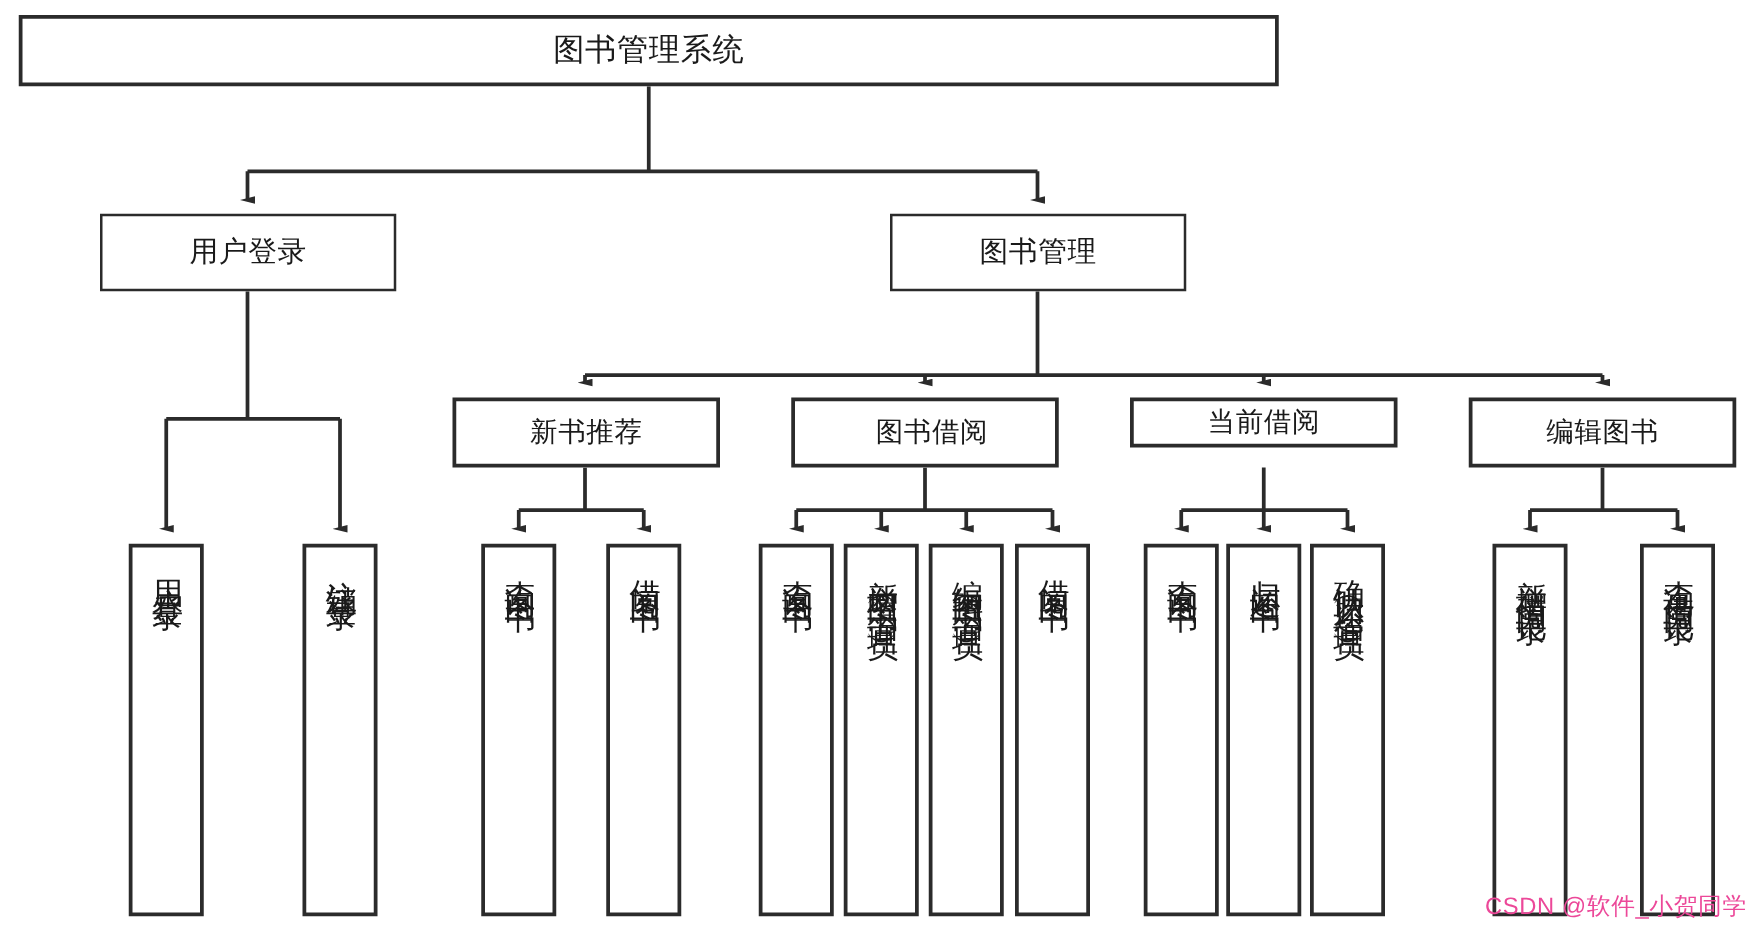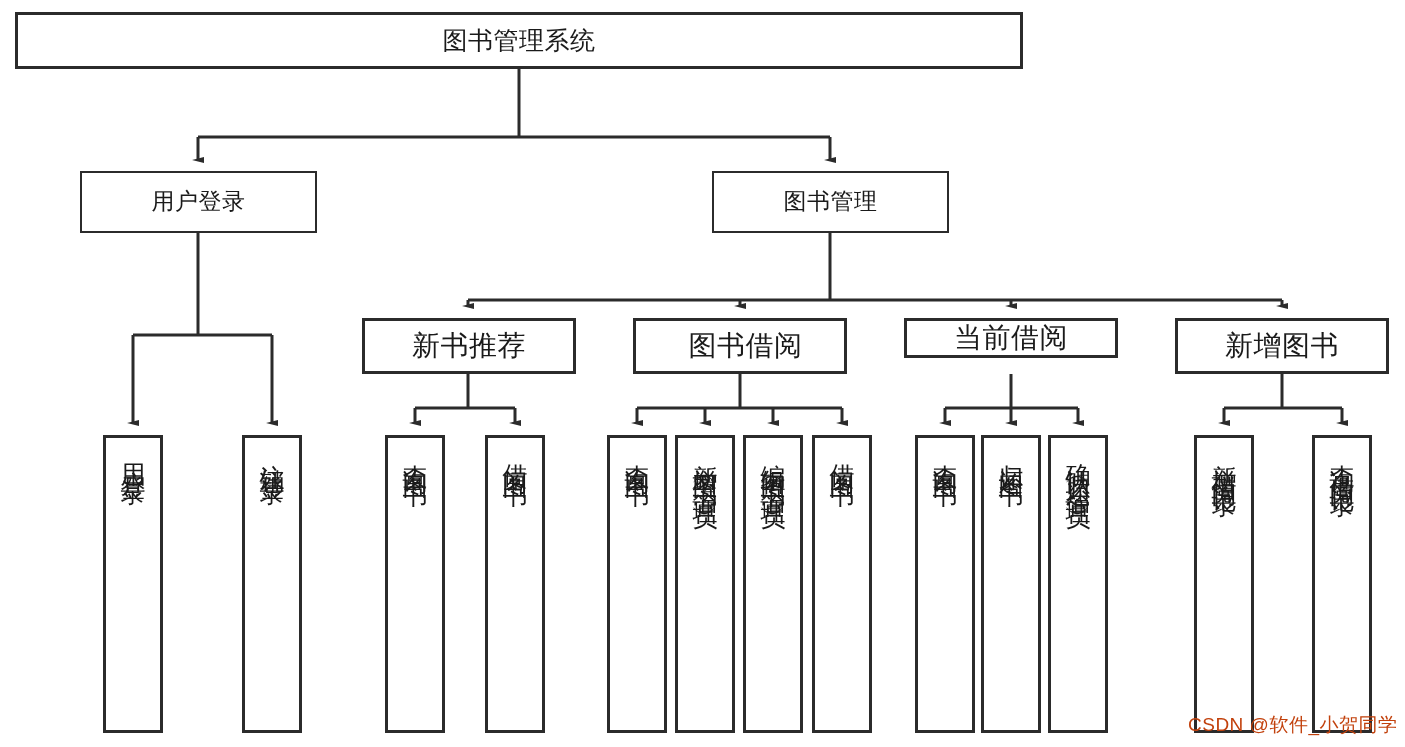--- a/index.html
+++ b/index.html
@@ -49,21 +49,21 @@
     letter-spacing: 0.5px;
     white-space: nowrap;
   }
   .node.root .node-label {
     font-size: 25px;
   }
   .node.level1 .node-label {
     font-size: 23px;
   }
   .node.level2 .node-label {
-    font-size: 28px;
+    font-size: 22px;
   }
   
   .node.leaf {
     border-width: 3px;
     align-items: flex-start;
     padding-top: 6px;
   }
   .node.leaf .node-label {
     writing-mode: vertical-rl;
     text-orientation: upright;
@@ -71,21 +71,21 @@
     line-height: 1.0;
     letter-spacing: 6px;
     white-space: normal;
     max-height: 100%;
   }
   .watermark {
     position: absolute;
     left: 1188px;
     top: 712px;
     font-size: 19px;
-    color: #c2410c;
+    color: #ec4899;
     white-space: nowrap;
     letter-spacing: 0.5px;
   }
 </style>
 </head>
 <body>
 
 <div id="canvas">
 
   <svg id="edges" viewBox="0 0 1405 747" xmlns="http://www.w3.org/2000/svg">
@@ -152,21 +152,21 @@
   <div class="node level2" style="left:362px; top:318px; width:214px; height:56px;">
     <span class="node-label">新书推荐</span>
   </div>
   <div class="node level2" style="left:633px; top:318px; width:214px; height:56px;padding-left:11px;">
     <span class="node-label">图书借阅</span>
   </div>
   <div class="node level2" style="left:904px; top:318px; width:214px; height:40px;">
     <span class="node-label">当前借阅</span>
   </div>
   <div class="node level2" style="left:1175px; top:318px; width:214px; height:56px;">
-    <span class="node-label">新增图书</span>
+    <span class="node-label">编辑图书</span>
   </div>
 
   <div class="node leaf" style="left:103px; top:435px; width:60px; height:298px;">
     <span class="node-label">用户登录</span>
   </div>
   <div class="node leaf" style="left:242px; top:435px; width:60px; height:298px;">
     <span class="node-label">注销登录</span>
   </div>
 
   <div class="node leaf" style="left:385px; top:435px; width:60px; height:298px;">

